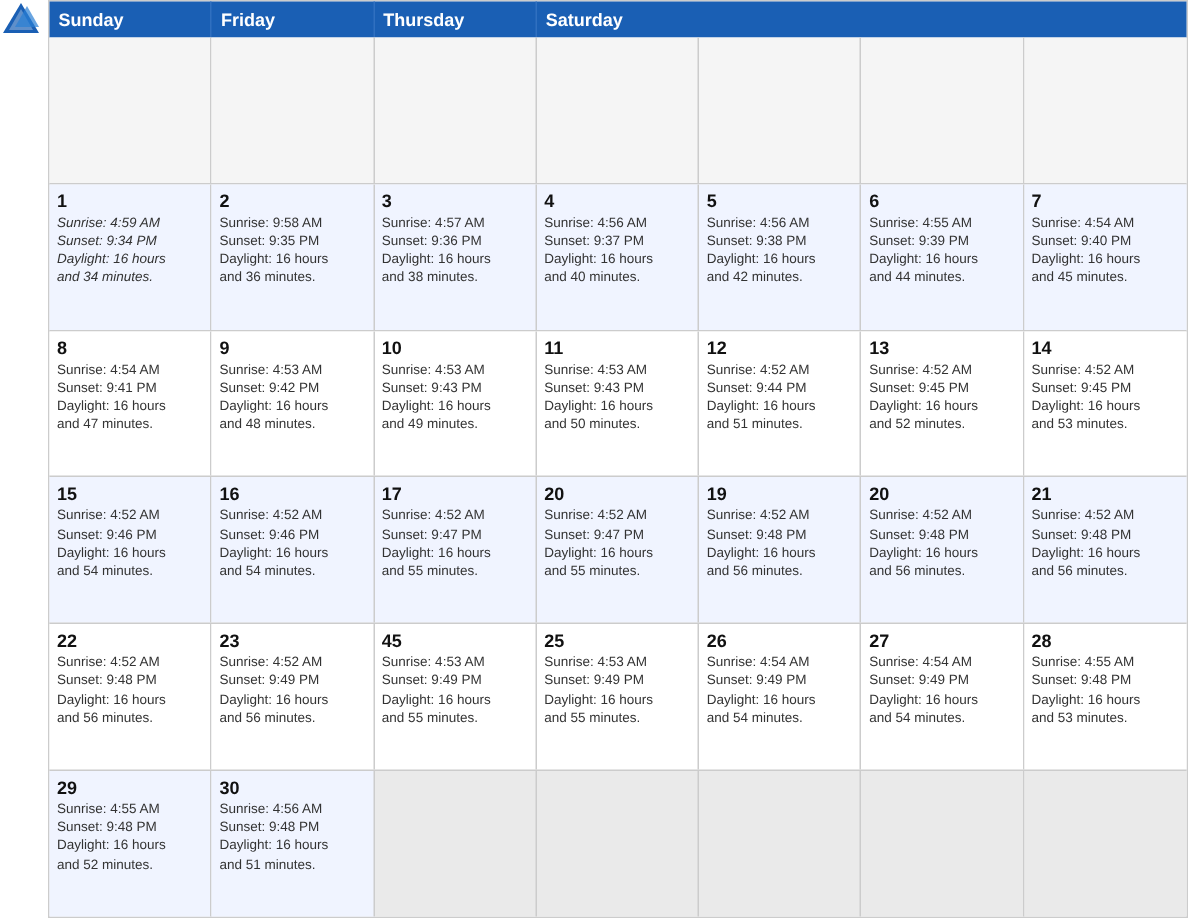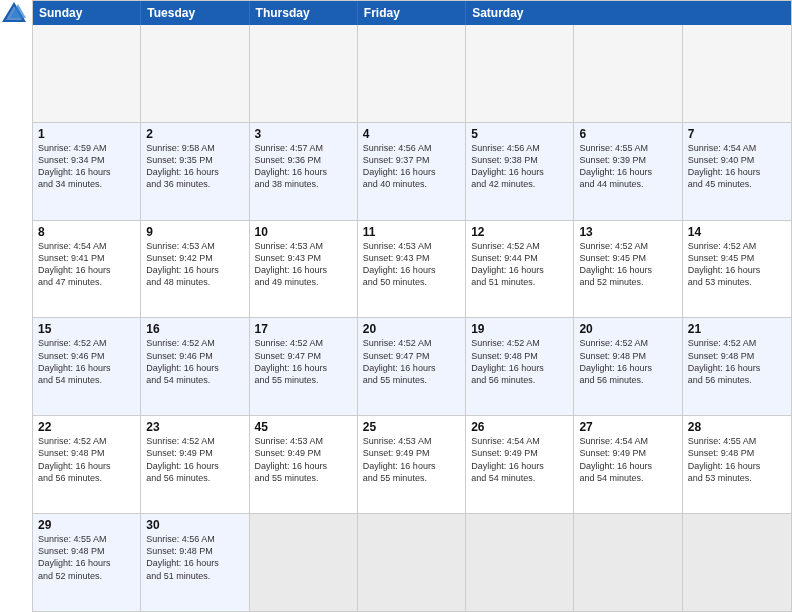--- a/index.html
+++ b/index.html
@@ -127,39 +127,38 @@
     </div>
     <div class="title-block">
       <div class="calendar-title"></div>
       <div class="calendar-subtitle"></div>
     </div>
   </div>
 
   <div class="calendar">
     <div class="cal-header-row">
     <div class="cal-header-cell">Sunday</div>
-        <div class="cal-header-cell">Tuesday</div>
+        <div class="cal-header-cell">Friday</div>
         <div class="cal-header-cell">Thursday</div>
-        <div class="cal-header-cell">Friday</div>
         <div class="cal-header-cell">Saturday</div>
       </div>
     <div class="cal-body">
     <div class="cal-row">
           <div class="cal-cell empty"></div>
           <div class="cal-cell empty"></div>
           <div class="cal-cell empty"></div>
           <div class="cal-cell empty"></div>
           <div class="cal-cell empty"></div>
           <div class="cal-cell empty"></div>
           <div class="cal-cell empty"></div>
         </div>
         <div class="cal-row">
           <div class="cal-cell">
             <span class="day-num">1</span>
-            <div class="cell-text" style="white-space: pre-line;">Sunrise: 4:59 AM
+            <div class="cell-text" style="white-space: pre-line; font-style: italic;">Sunrise: 4:59 AM
 Sunset: 9:34 PM
 Daylight: 16 hours
 and 34 minutes.</div>
           </div>
           <div class="cal-cell">
             <span class="day-num">2</span>
             <div class="cell-text" style="white-space: pre-line;">Sunrise: 9:58 AM
 Sunset: 9:35 PM
 Daylight: 16 hours
 and 36 minutes.</div>

